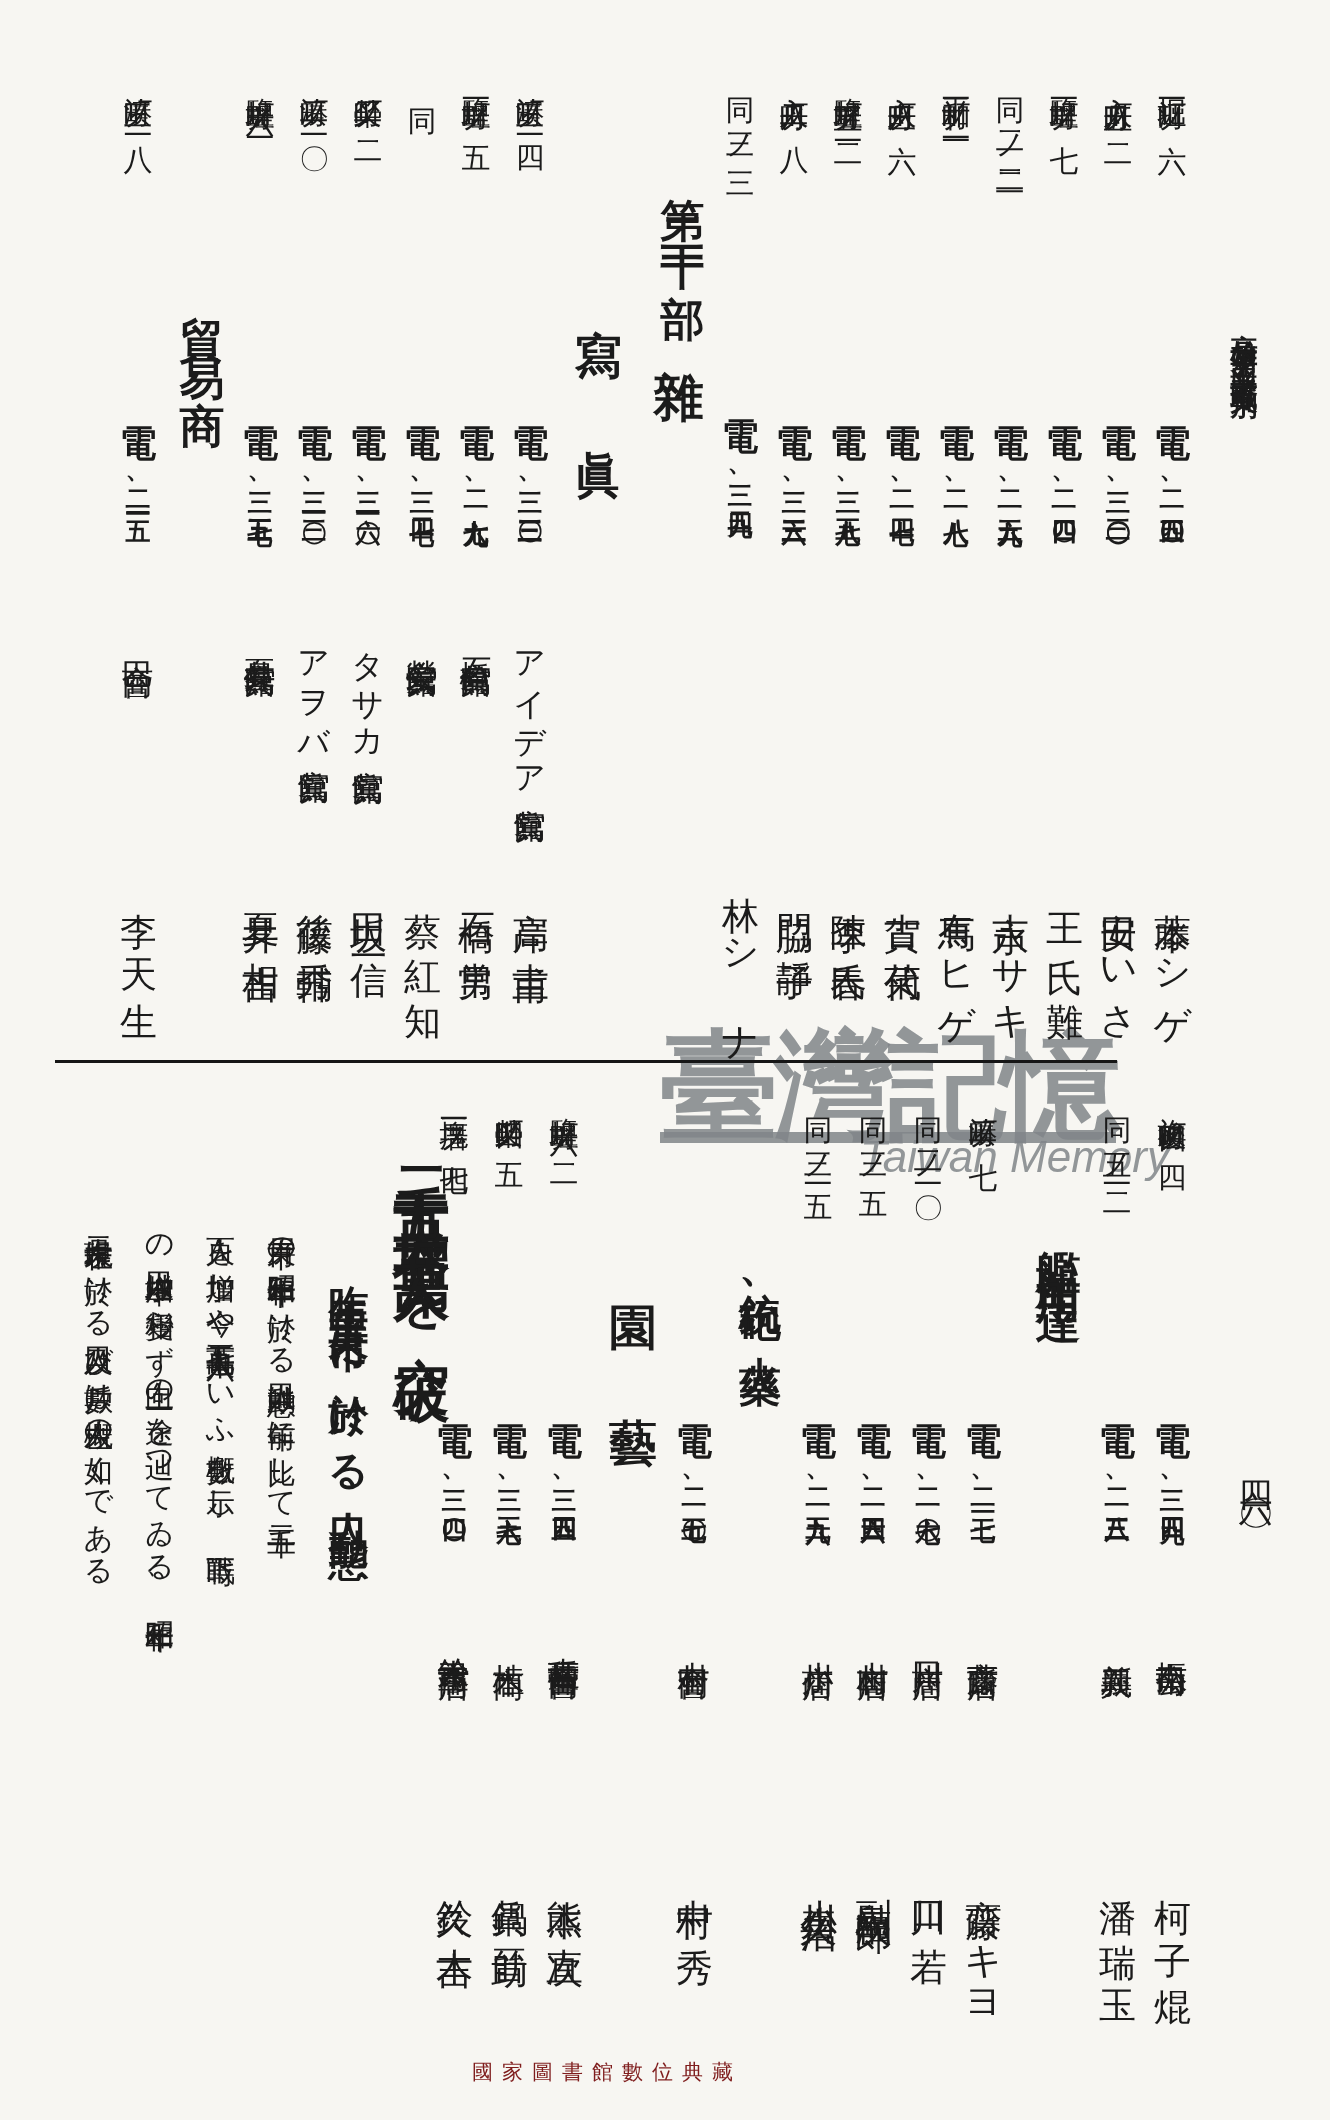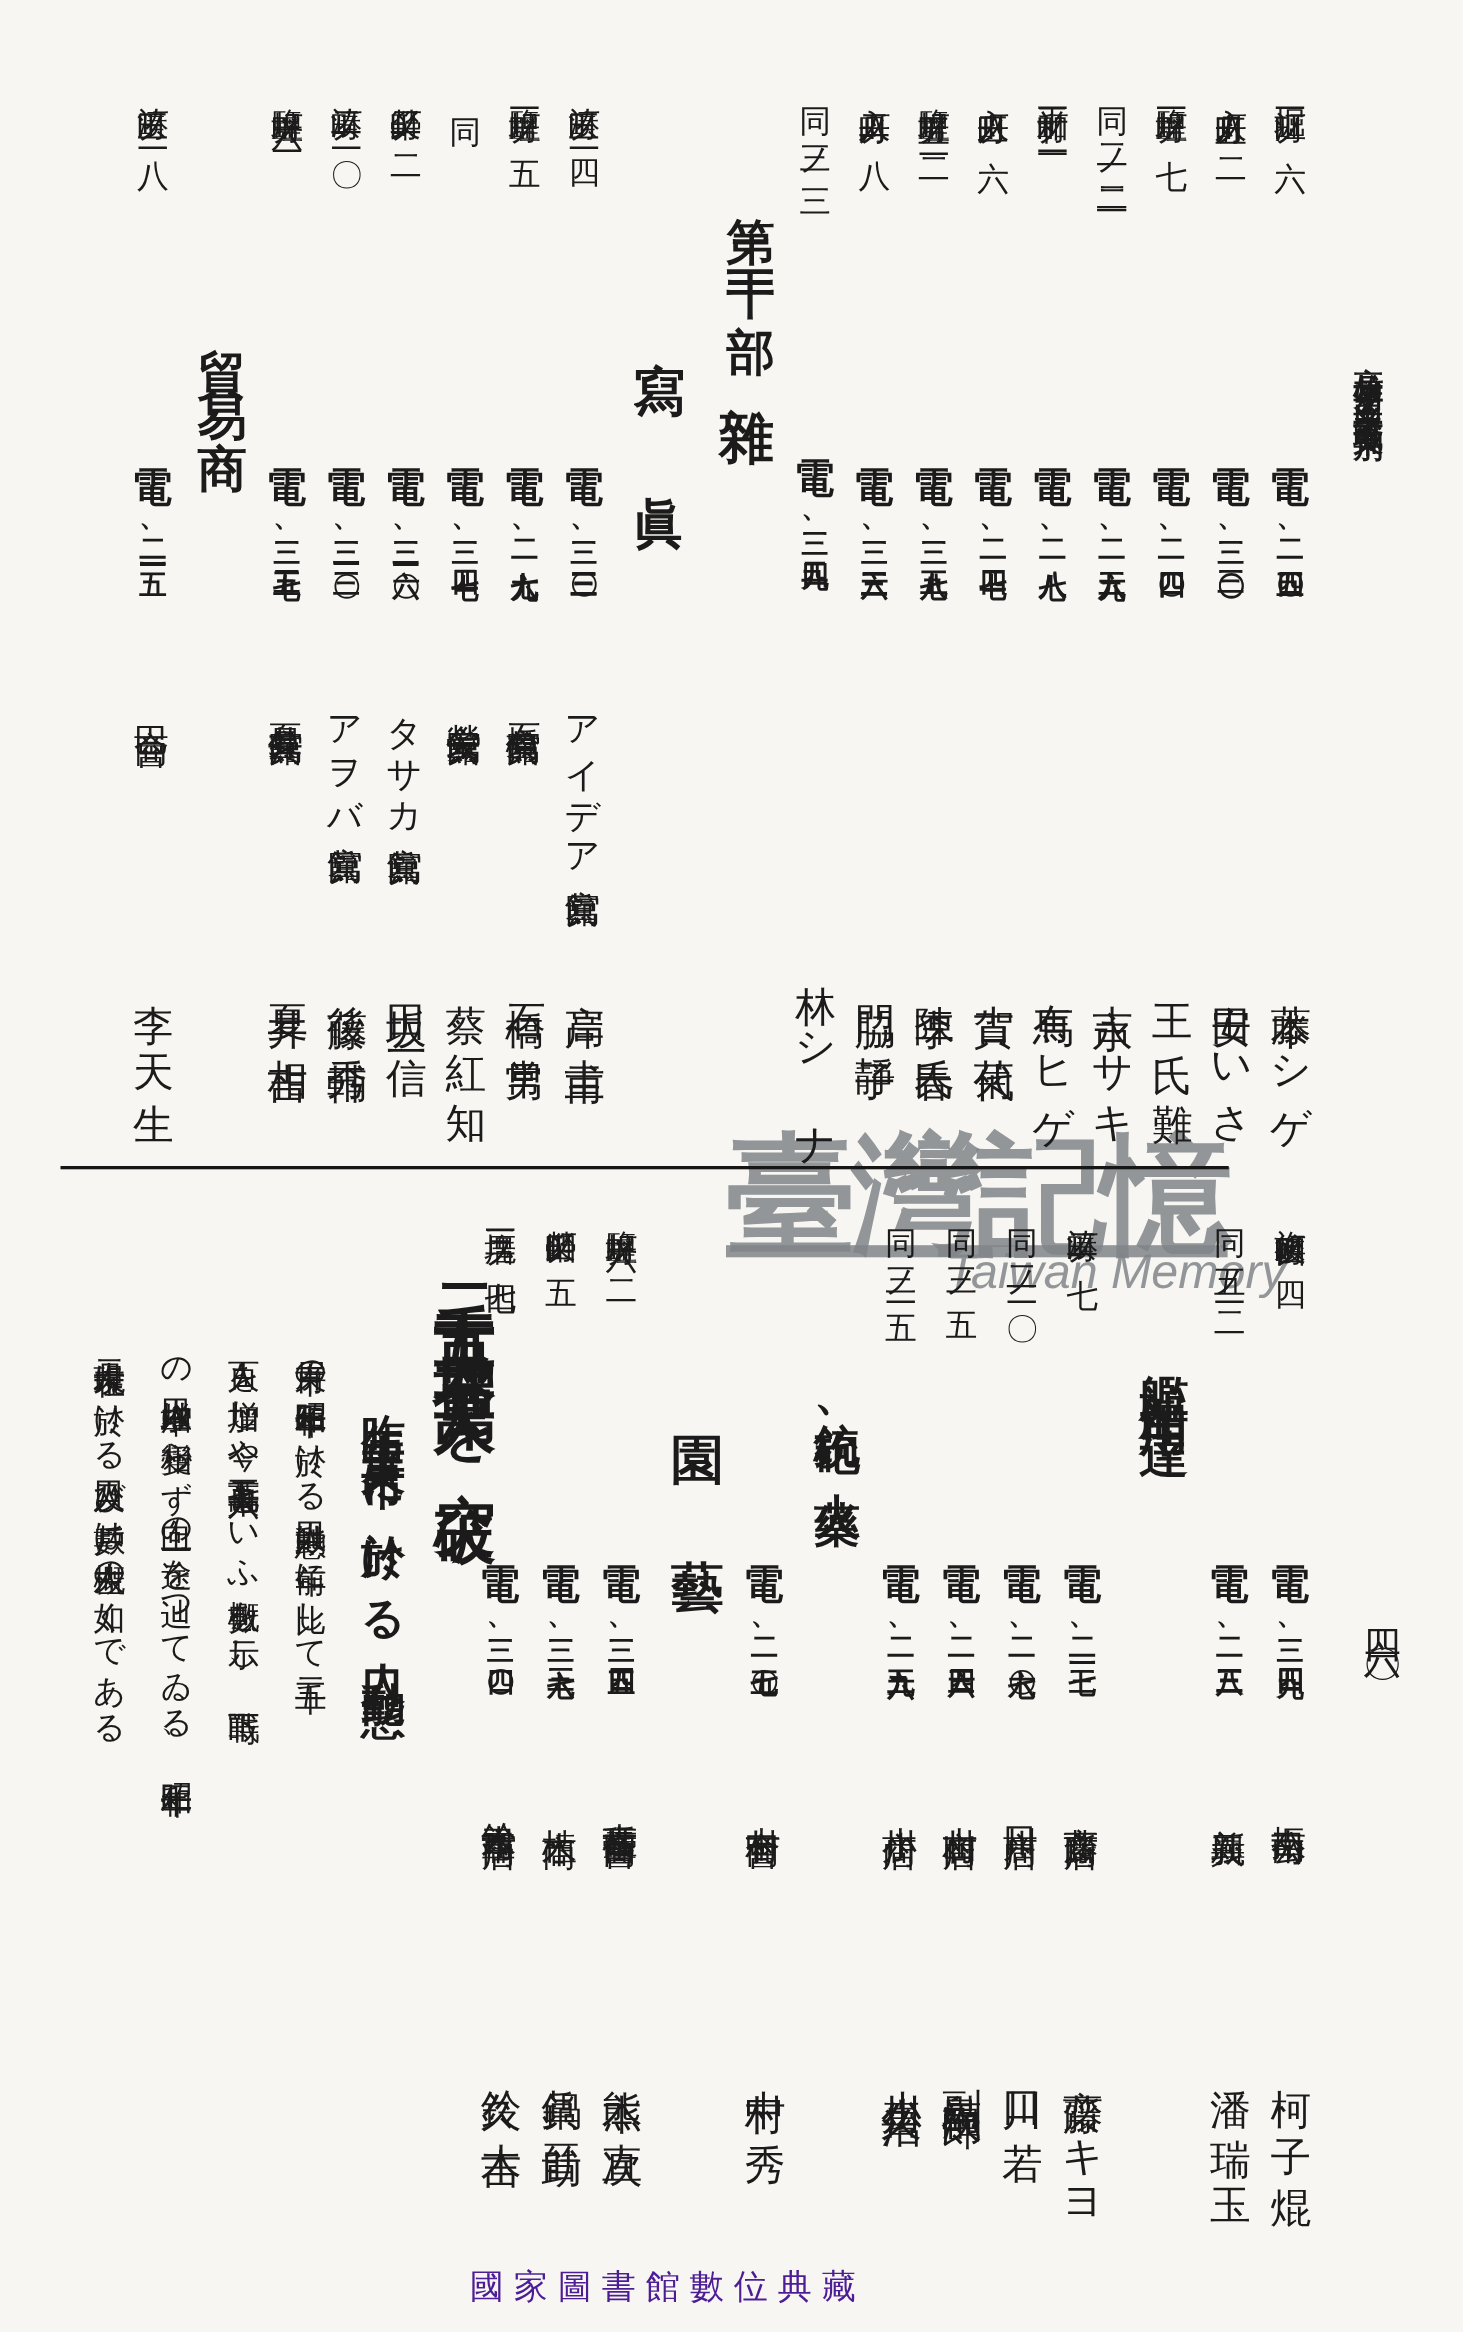--- a/index.html
+++ b/index.html
@@ -60,21 +60,21 @@
   #running-title .vt{font-size:27px;letter-spacing:6px;font-weight:bold;}
   #page-number{position:absolute;left:1238px;top:1455px;}
   #page-number .vt{font-size:34px;letter-spacing:8px;}
   #divider{position:absolute;left:55px;top:1060px;width:1062px;height:3px;background:#161616;}
   
   #watermark{position:absolute;left:660px;top:1028px;z-index:0;color:rgba(128,133,136,.85);}
   #wm-cjk{font-size:118px;letter-spacing:-4px;font-weight:bold;line-height:1;text-decoration:underline;}
   #wm-latin{font-size:44px;font-style:italic;margin:-14px 0 0 200px;
     font-family:Liberation Sans, sans-serif;}
   #footer{position:absolute;left:0;top:2058px;width:1214px;text-align:center;
-    color:#4c1d95;font-size:31px;letter-spacing:9px;}
+    color:#7f1d1d;font-size:21px;letter-spacing:9px;}
   .dir,#article,#running-title,#page-number{z-index:2;}
 </style>
 </head>
 <body>
 
 <div id="watermark">
   <div id="wm-cjk">臺灣記憶</div>
   <div id="wm-latin">Taiwan Memory</div>
 </div>
 

